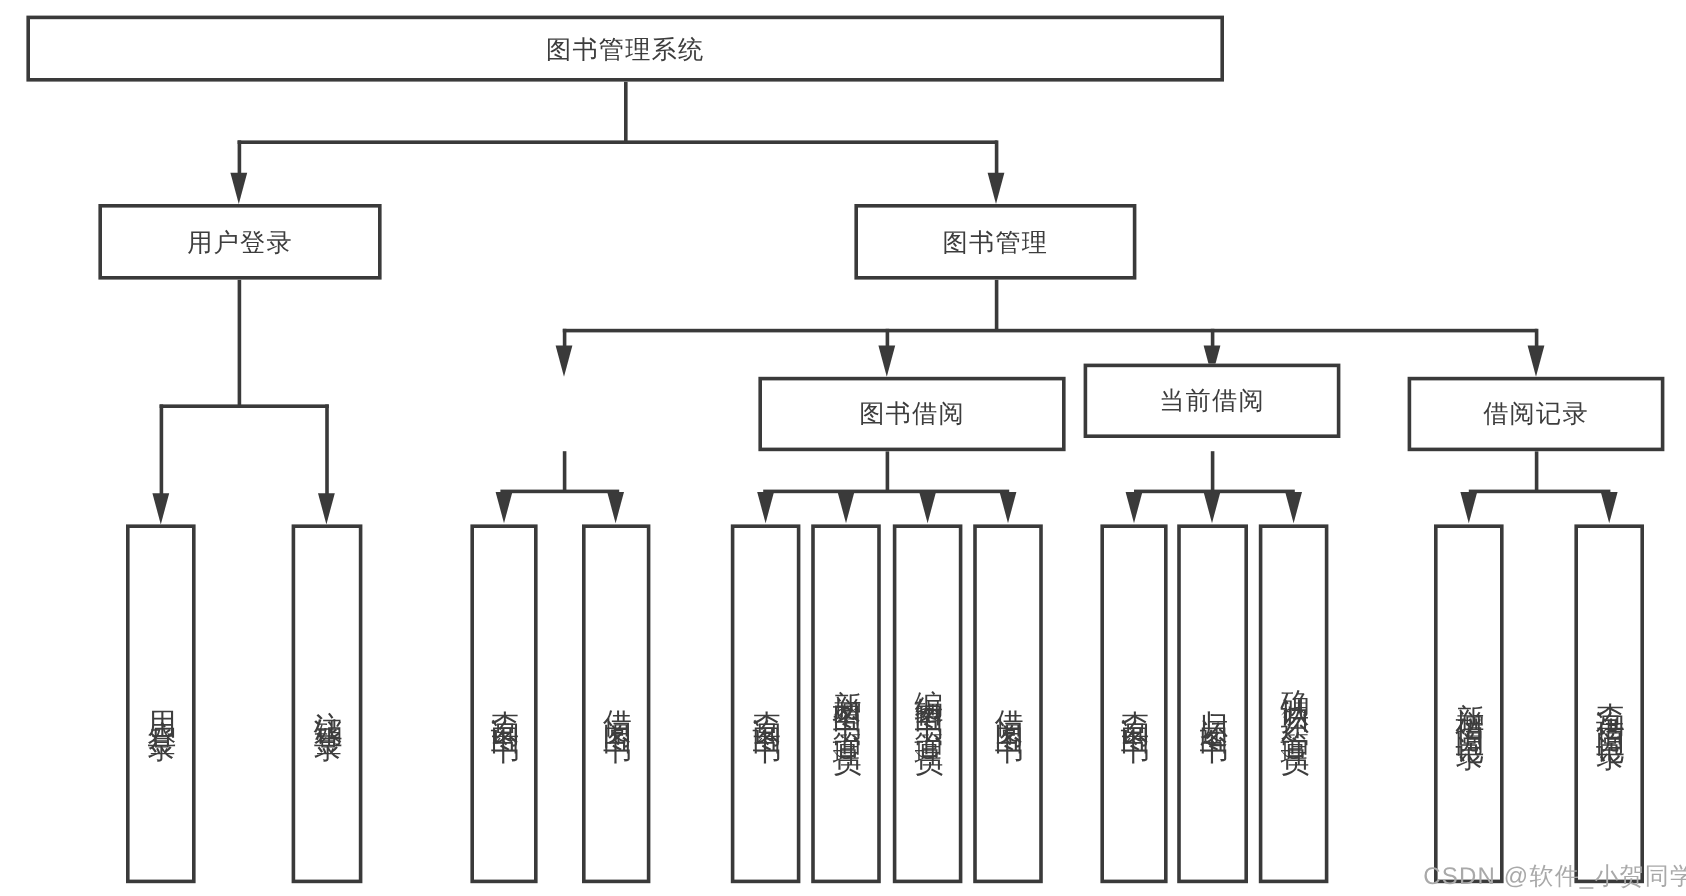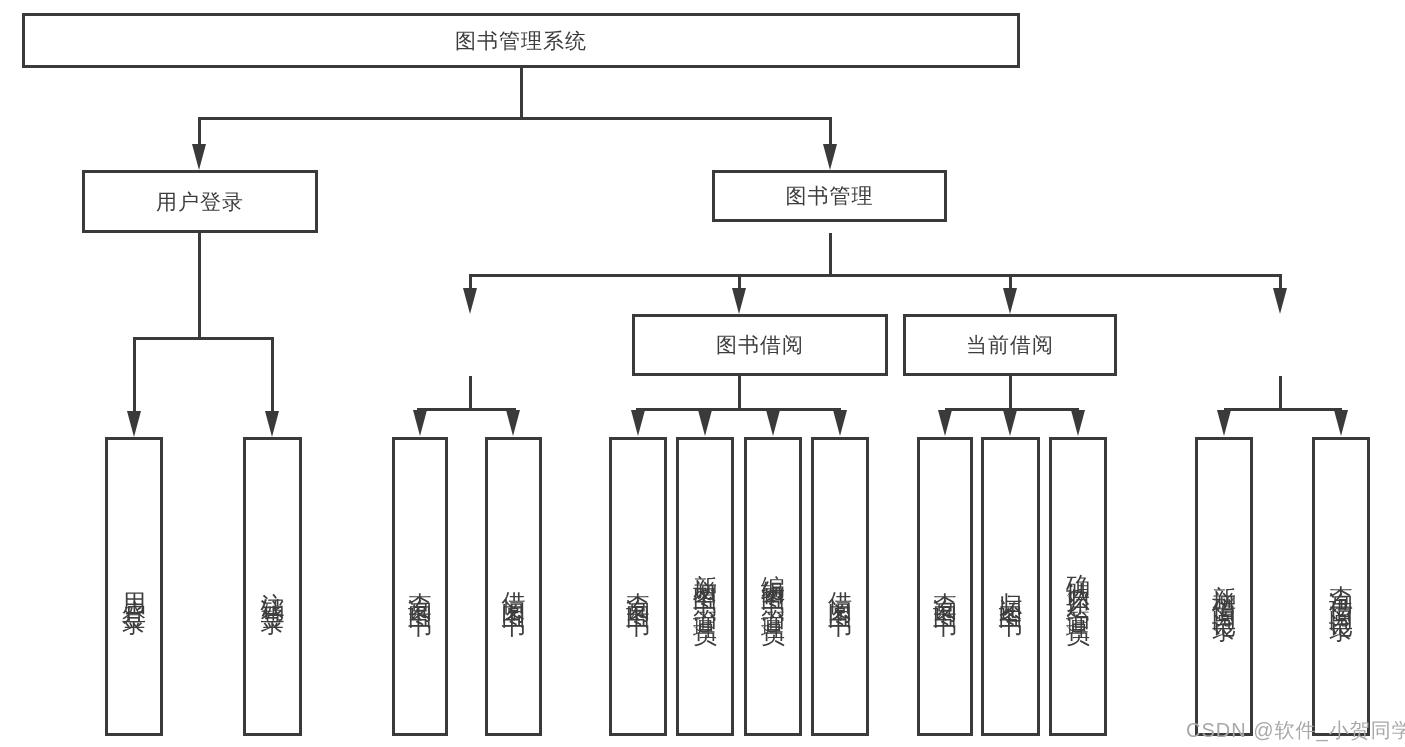--- a/index.html
+++ b/index.html
@@ -86,27 +86,28 @@
 
   <i class="vl" style="left:1279px;top:376px;height:33px"></i>
   <i class="hl" style="left:1224px;top:408px;width:118px"></i>
   <i class="ar" style="left:1217px;top:410px"></i>
   <i class="ar" style="left:1334px;top:410px"></i>
 
   <div class="node h" style="left:22px;top:13px;width:998px;height:55px">图书管理系统</div>
 
   <div class="node h" style="left:82px;top:170px;width:236px;height:63px">用户登录</div>
 
-  <div class="node h" style="left:712px;top:170px;width:235px;height:52px">图书管理</div>
+  <div class="node h" style="left:712px;top:170px;width:235px;height:63px">图书管理</div>
 
 
   <div class="node h" style="left:632px;top:314px;width:256px;height:62px">图书借阅</div>
 
-  <div class="node h" style="left:903px;top:314px;width:214px;height:62px">当前借阅</div>
+  <div class="node h" style="left:903px;top:303px;width:214px;height:62px">当前借阅</div>
 
+  <div class="node h" style="left:1173px;top:314px;width:214px;height:62px">借阅记录</div>
 
   <div class="node v" style="left:105px;top:437px;width:58px;height:299px">用户登录</div>
 
   <div class="node v" style="left:243px;top:437px;width:59px;height:299px">注销登录</div>
 
   <div class="node v" style="left:392px;top:437px;width:56px;height:299px">查询图书</div>
 
   <div class="node v" style="left:485px;top:437px;width:57px;height:299px">借阅图书</div>
 
   <div class="node v" style="left:609px;top:437px;width:58px;height:299px">查询图书</div>

